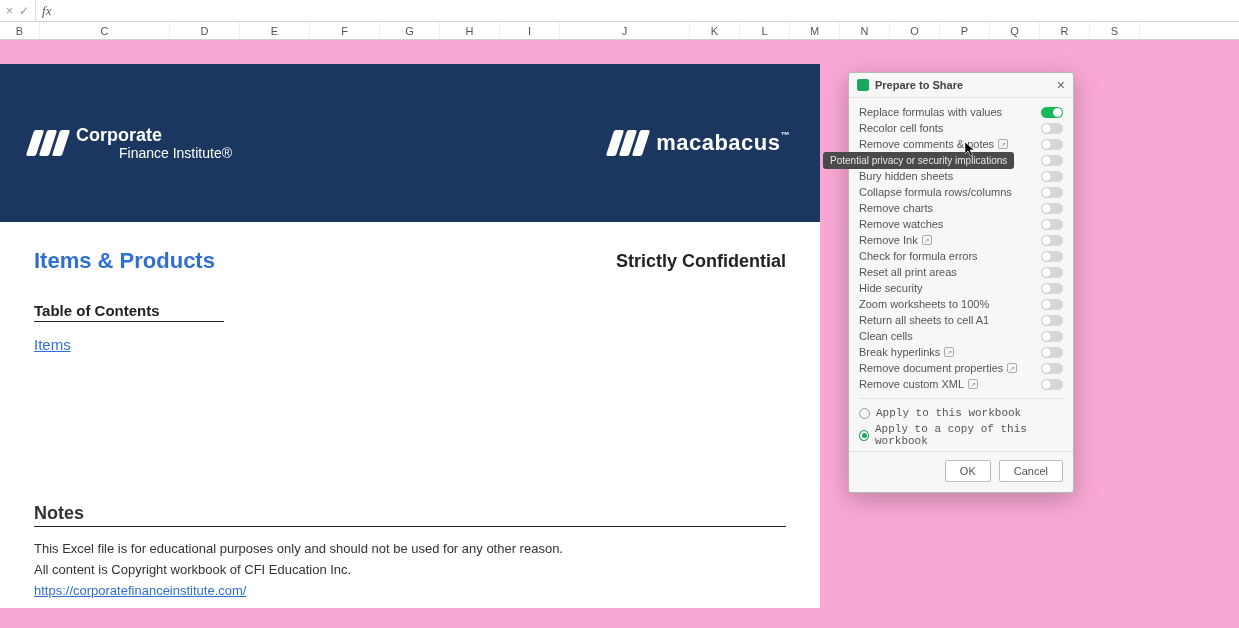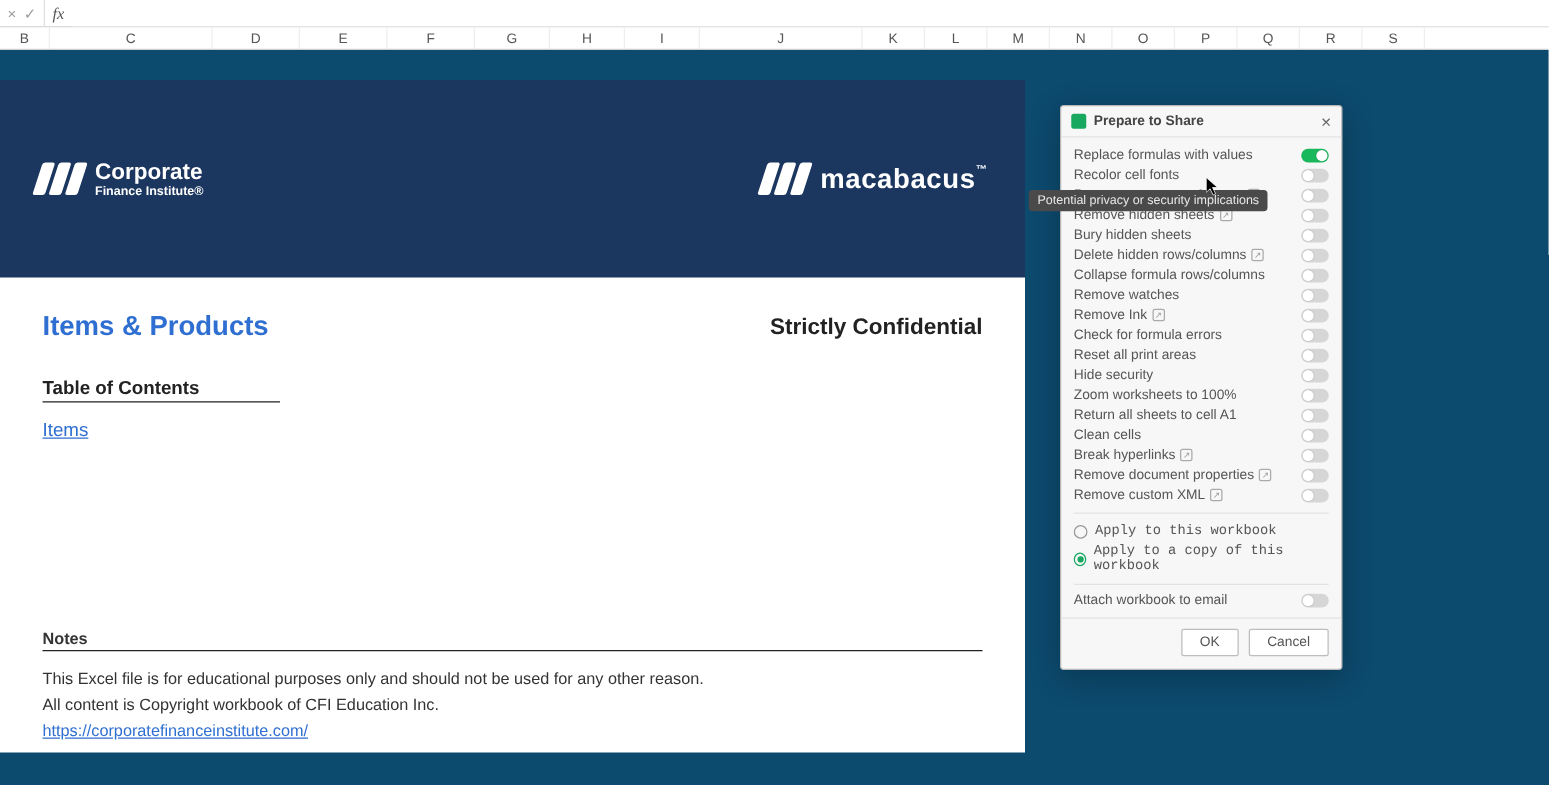--- a/index.html
+++ b/index.html
@@ -65,21 +65,21 @@
     line-height: 18px;
   }
 
   
   .sheet-area {
     position: absolute;
     left: 0;
     top: 40px;
     right: 0;
     bottom: 0;
-    background: #0c4a6e;
+    background: #f9a8d4;
   }
   .doc {
     position: absolute;
     left: 0;
     top: 24px;
     width: 820px;
     background: #fff;
   }
   .doc-header {
     background: #1b365f;
@@ -97,21 +97,21 @@
   }
   .stripes span {
     width: 10px;
     height: 26px;
     background: #fff;
     transform: skewX(-18deg);
     border-radius: 2px;
   }
   .brand-left .txt { line-height: 1.15; }
   .brand-left .t1 { font-size: 18px; font-weight: 600; }
-  .brand-left .t2 { font-size: 10px; font-weight: 700; }
+  .brand-left .t2 { font-size: 14px; font-weight: 400; margin-left: 43px; }
   .brand-right .r1 { font-size: 22px; font-weight: 600; letter-spacing: 0.5px; }
   .brand-right .tm { font-size: 9px; vertical-align: top; }
 
   .doc-body {
     padding: 26px 34px 10px 34px;
   }
   .title-row {
     display: flex;
     justify-content: space-between;
     align-items: center;
@@ -142,34 +142,34 @@
     color: #2f6fd1;
     text-decoration: underline;
     font-size: 15px;
     margin-bottom: 6px;
   }
   .notes-sec {
     margin-top: 150px;
   }
   .notes-head {
     font-weight: 700;
-    font-size: 13px;
+    font-size: 18px;
     border-bottom: 1.5px solid #222;
     width: 100%;
     padding-bottom: 2px;
     margin-bottom: 14px;
   }
   .notes-sec p { font-size: 13px; color: #333; margin-bottom: 6px; }
   .notes-sec a { color: #2f6fd1; text-decoration: underline; font-size: 13px; }
 
   
   .dialog {
     position: absolute;
     left: 848px;
-    top: 84px;
+    top: 72px;
     width: 226px;
     background: #f7f7f7;
     border: 1px solid #b8b8b8;
     border-radius: 3px;
     box-shadow: 0 6px 24px rgba(0,0,0,0.25);
     font-size: 11px;
     color: #555;
   }
   .dlg-title {
     display: flex;
@@ -375,28 +375,27 @@
           <span class="toggle"></span>
         </div>
         <div class="opt-row">
           <div class="lbl">
             <span>Bury hidden sheets</span>
           </div>
           <span class="toggle"></span>
         </div>
         <div class="opt-row">
           <div class="lbl">
-            <span>Delete hidden rows/columns</span>
-            <span class="info-icon">↗</span>
-          </div>
-          <span class="toggle"></span>
-        </div>
-        <div class="opt-row">
-          <div class="lbl">
             <span>Collapse formula rows/columns</span>
+          </div>
+          <span class="toggle"></span>
+        </div>
+        <div class="opt-row">
+          <div class="lbl">
+            <span>Remove charts</span>
           </div>
           <span class="toggle"></span>
         </div>
         <div class="opt-row">
           <div class="lbl">
             <span>Remove watches</span>
           </div>
           <span class="toggle"></span>
         </div>
         <div class="opt-row">
@@ -467,22 +466,18 @@
     <div class="radio-sec" id="radios">
         <div class="radio-row">
           <span class="radio"></span>
           <span>Apply to this workbook</span>
         </div>
         <div class="radio-row">
           <span class="radio sel"></span>
           <span>Apply to a copy of this workbook</span>
         </div>
       </div>
-    <div class="attach-sec">
-      <span>Attach workbook to email</span>
-      <span class="toggle"></span>
-    </div>
   </div>
   <div class="dlg-buttons">
     <button>OK</button>
     <button>Cancel</button>
   </div>
 </div>
 
 </body></html>

